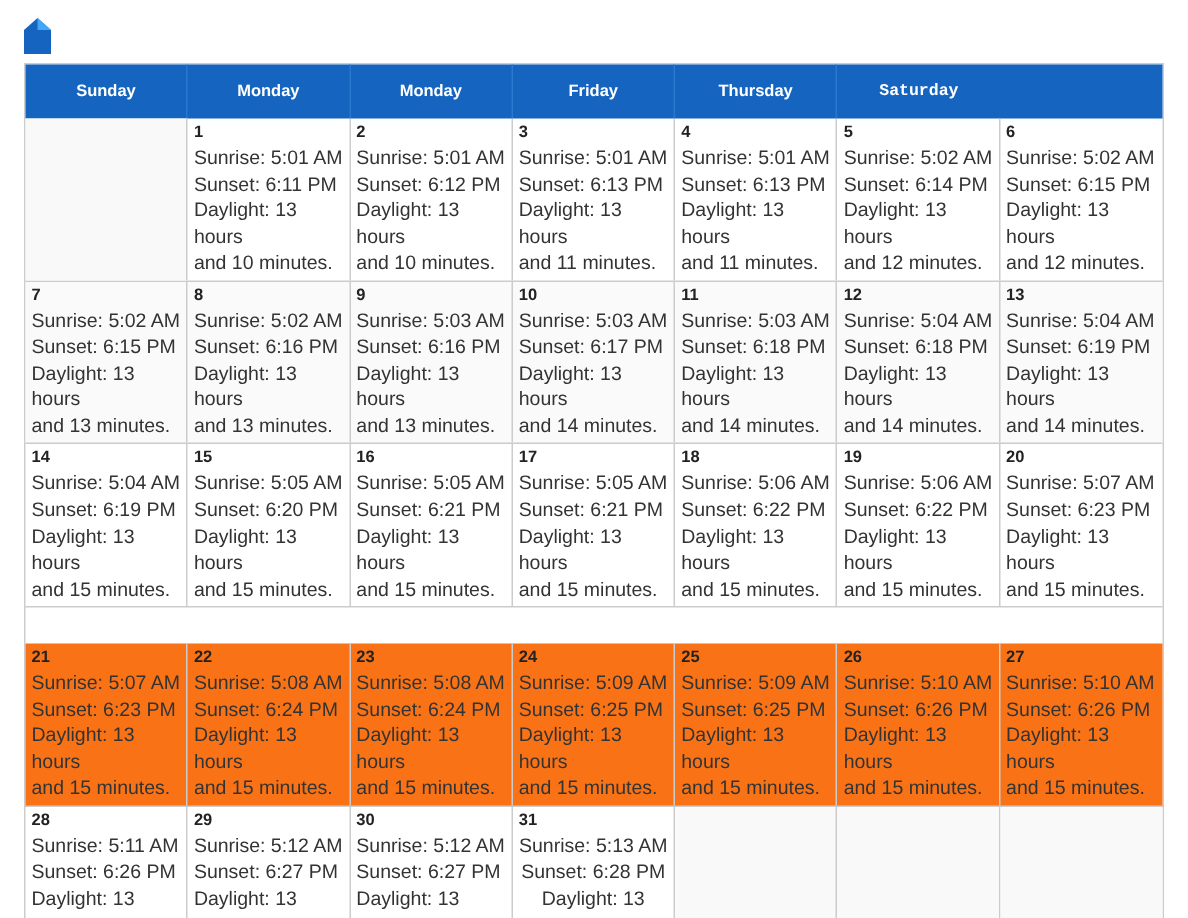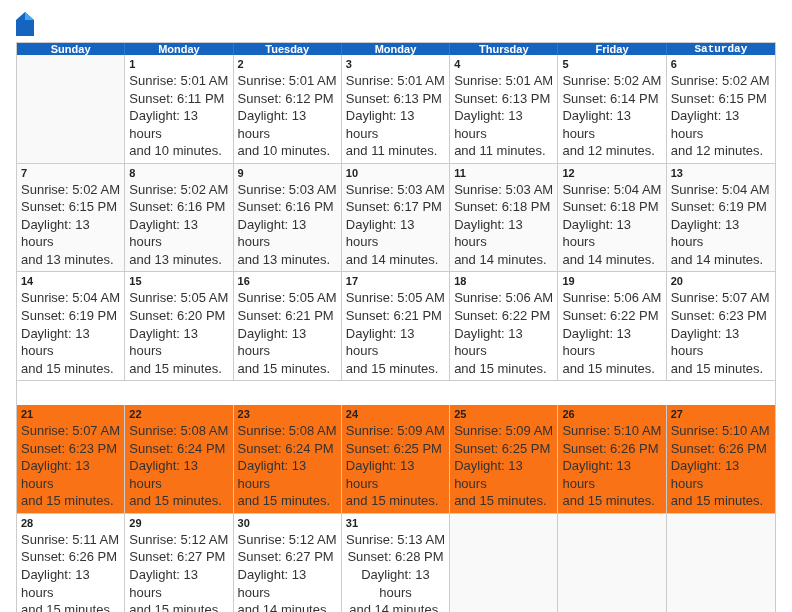--- a/index.html
+++ b/index.html
@@ -62,21 +62,21 @@
     .cal-header {
       display: grid;
       grid-template-columns: repeat(7, 1fr);
       background: #1565C0;
     }
     .cal-header-cell {
       color: #fff;
       font-size: 11px;
       font-weight: bold;
       text-align: center;
-      padding: 0 2px;
+      padding: 12px 2px;
       border-right: 1px solid #2979CF;
     }
     .cal-header-cell:last-child { border-right: none; font-family: Liberation Mono, monospace; }
     .cal-body {
       flex: 1;
       display: flex;
       flex-direction: column;
     }
     .cal-row {
       display: grid;
@@ -125,24 +125,23 @@
     <div class="title-block">
       <div class="month-title"></div>
       <div class="subtitle"></div>
     </div>
   </div>
 
   <div class="calendar">
     <div class="cal-header">
     <div class="cal-header-cell">Sunday</div>
         <div class="cal-header-cell">Monday</div>
-        <div class="cal-header-cell">Tuesday</div>
         <div class="cal-header-cell">Monday</div>
+        <div class="cal-header-cell">Friday</div>
         <div class="cal-header-cell">Thursday</div>
-        <div class="cal-header-cell">Friday</div>
         <div class="cal-header-cell">Saturday</div>
       </div>
     <div class="cal-body">
     <div class="cal-row">
           <div class="cal-cell empty"></div>
           <div class="cal-cell">
             <div class="day-num">1</div>
             <div class="day-info" style="white-space: pre-line;">Sunrise: 5:01 AM
 Sunset: 6:11 PM
 Daylight: 13 hours

